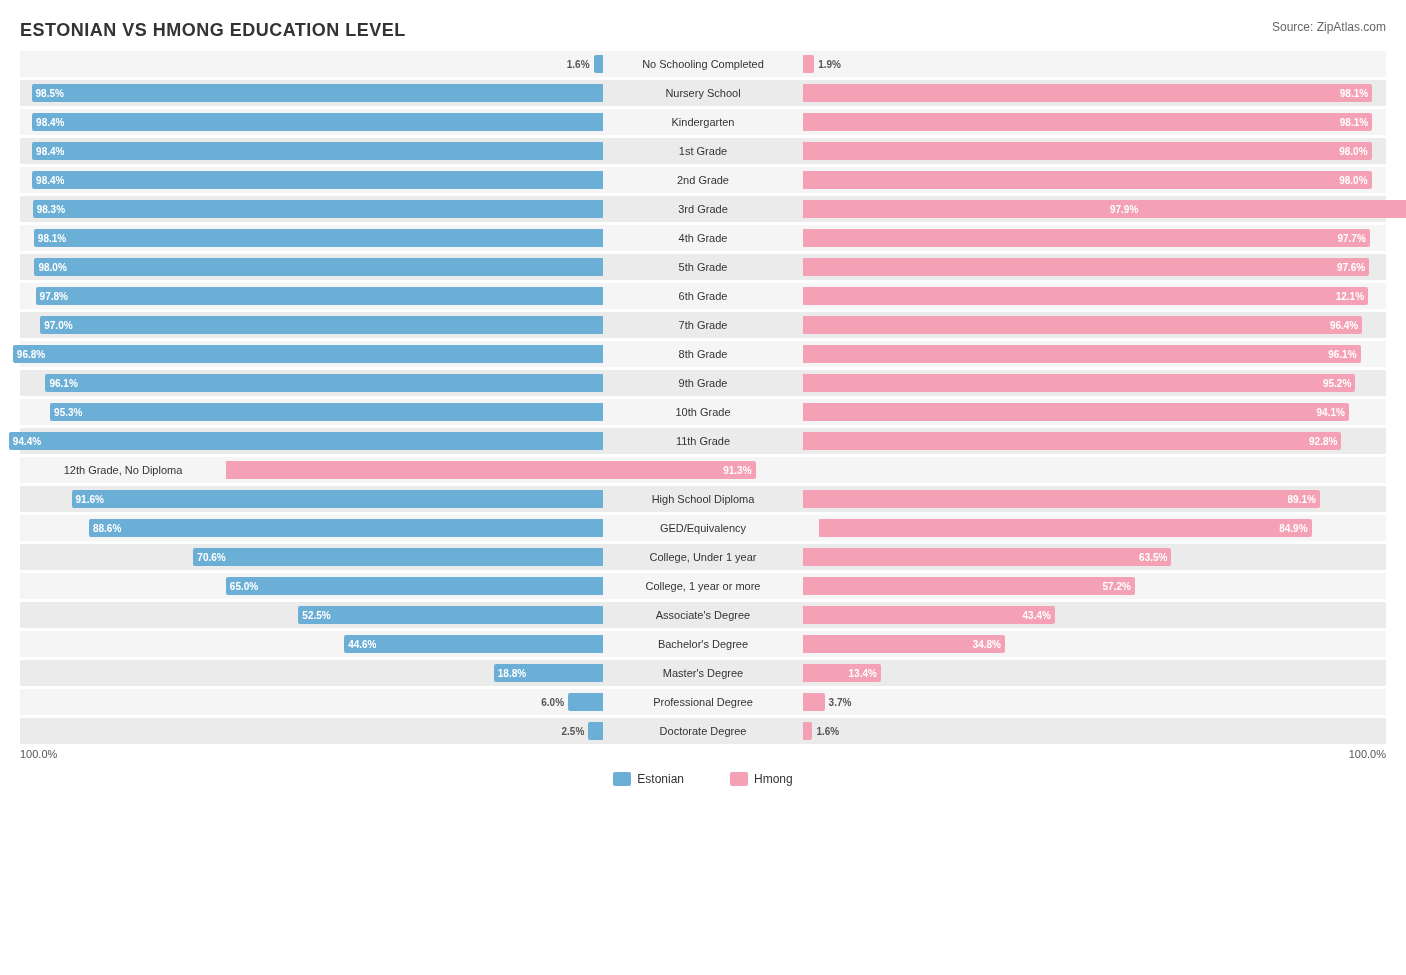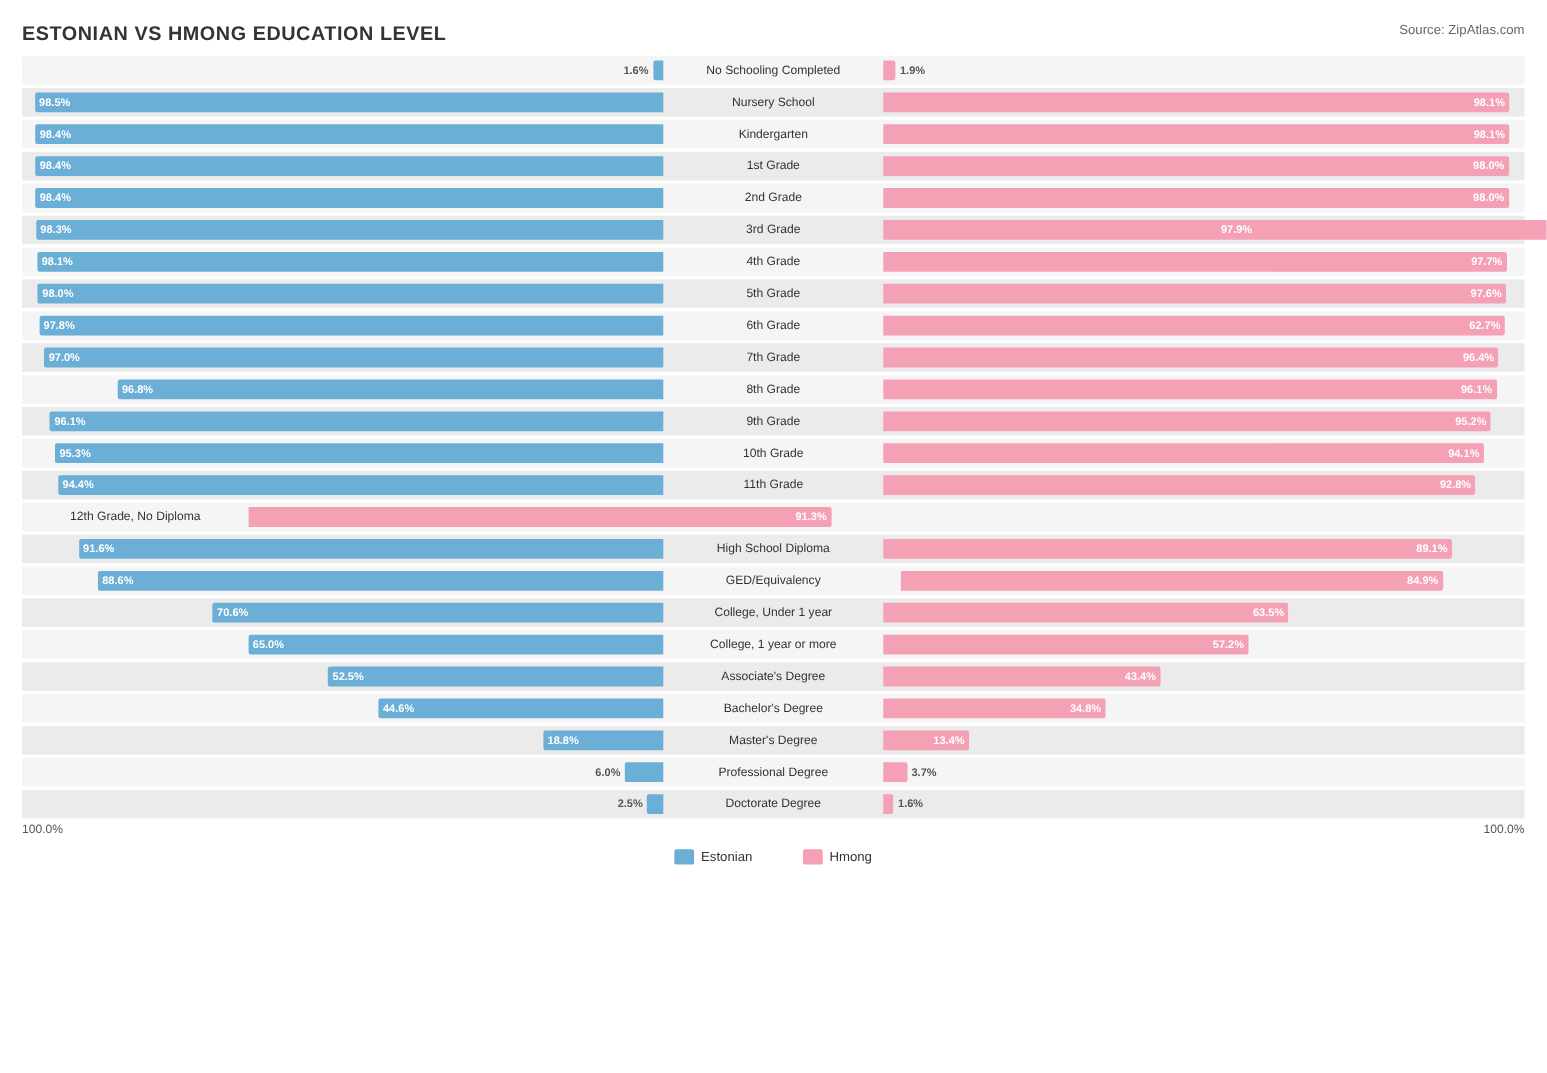--- a/index.html
+++ b/index.html
@@ -266,40 +266,40 @@
       </div>
       <div class="bar-row">
         <div class="left-section">
           <div class="bar-blue" style="width: 567.24px;">
             <span class="val-left">97.8%</span>
           </div>
         </div>
         <div class="label-center">6th Grade</div>
         <div class="right-section">
           <div class="bar-pink" style="width: 564.92px;">
-            <span class="val-right">62.7%</span>
+            <span class="val-right">12.1%</span>
           </div>
         </div>
       </div>
       <div class="bar-row">
         <div class="left-section">
           <div class="bar-blue" style="width: 562.6px;">
             <span class="val-left">97.0%</span>
           </div>
         </div>
         <div class="label-center">7th Grade</div>
         <div class="right-section">
           <div class="bar-pink" style="width: 559.12px;">
             <span class="val-right">96.4%</span>
           </div>
         </div>
       </div>
       <div class="bar-row">
         <div class="left-section">
-          <div class="bar-blue" style="width: 496px;">
+          <div class="bar-blue" style="width: 590px;">
             <span class="val-left">96.8%</span>
           </div>
         </div>
         <div class="label-center">8th Grade</div>
         <div class="right-section">
           <div class="bar-pink" style="width: 557.38px;">
             <span class="val-right">96.1%</span>
           </div>
         </div>
       </div>
@@ -324,21 +324,21 @@
         </div>
         <div class="label-center">10th Grade</div>
         <div class="right-section">
           <div class="bar-pink" style="width: 545.78px;">
             <span class="val-right">94.1%</span>
           </div>
         </div>
       </div>
       <div class="bar-row">
         <div class="left-section">
-          <div class="bar-blue" style="width: 550px;">
+          <div class="bar-blue" style="width: 594px;">
             <span class="val-left">94.4%</span>
           </div>
         </div>
         <div class="label-center">11th Grade</div>
         <div class="right-section">
           <div class="bar-pink" style="width: 538.24px;">
             <span class="val-right">92.8%</span>
           </div>
         </div>
       </div>

